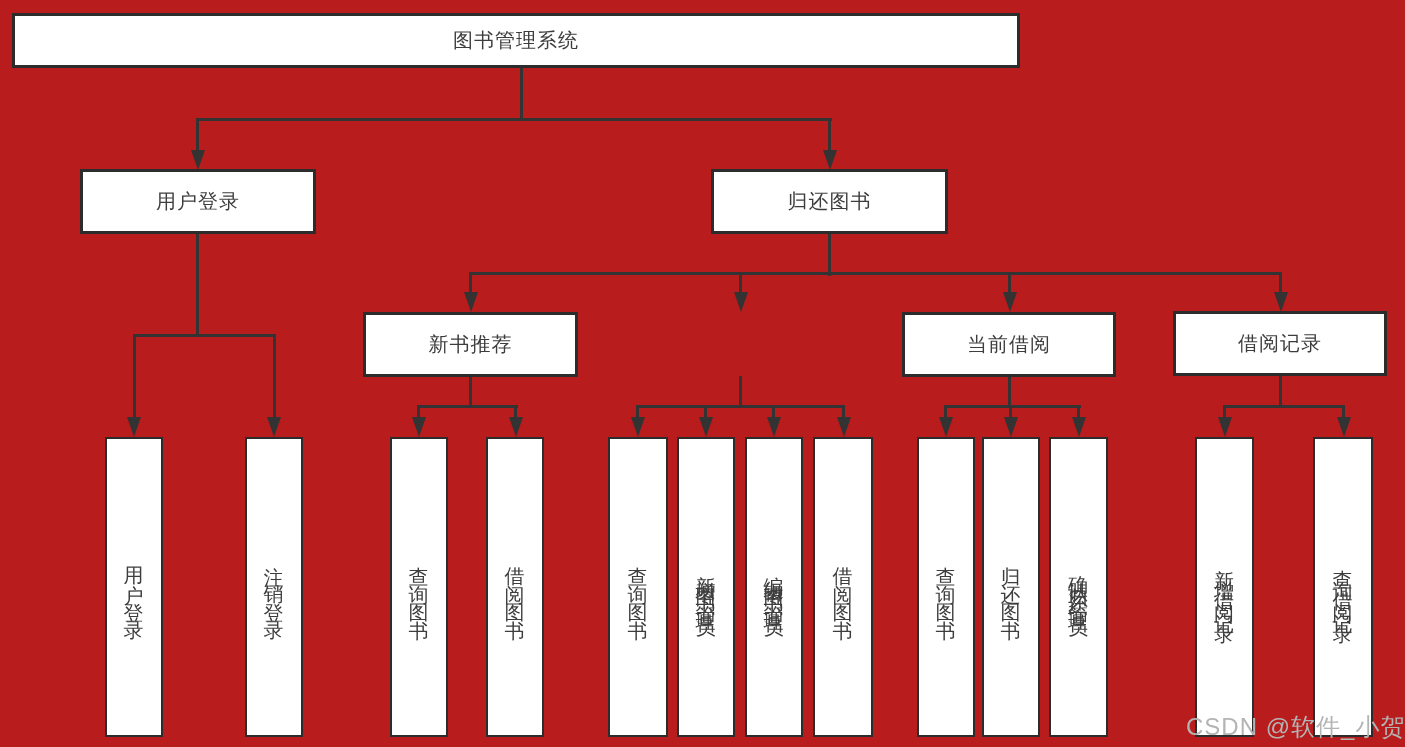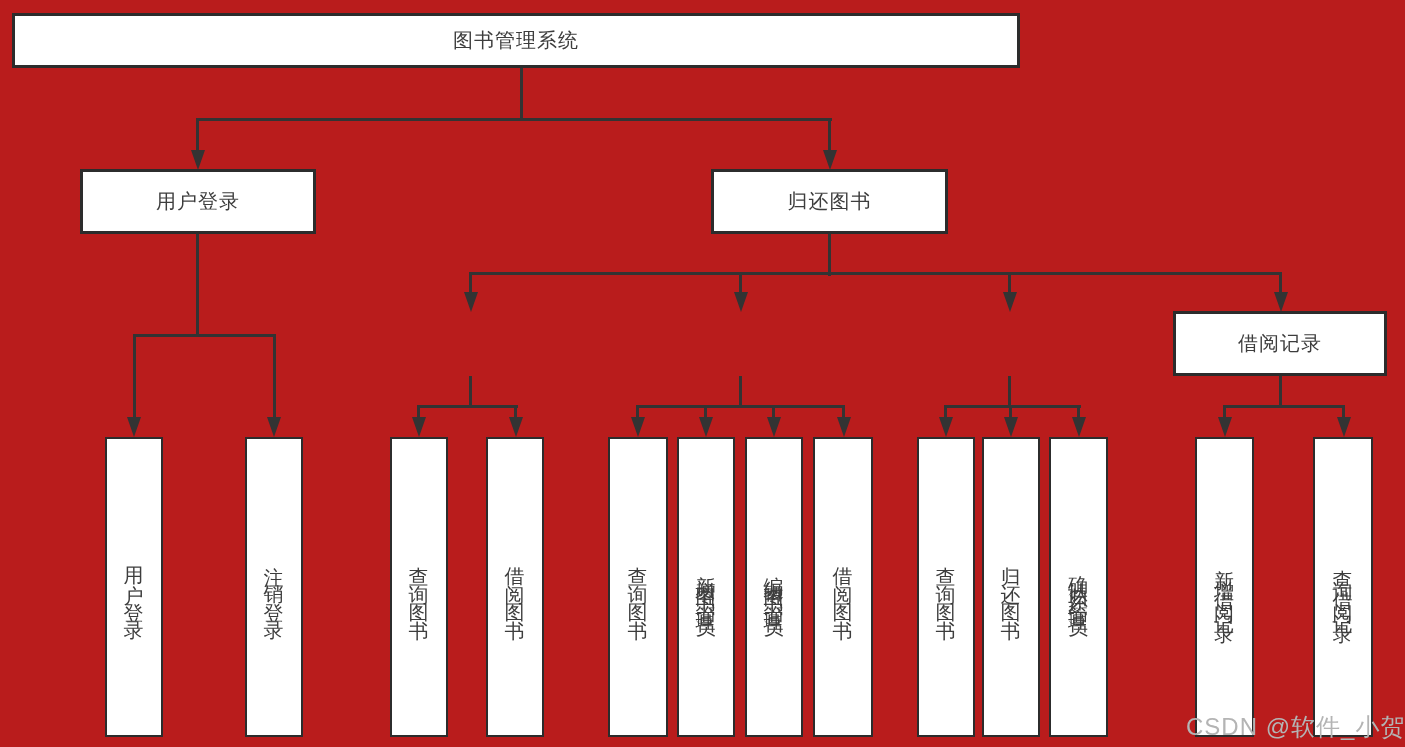--- a/index.html
+++ b/index.html
@@ -65,20 +65,26 @@
   <div class="line" style="left:469px;top:272px;width:813px;height:3px"></div>
   <div class="line" style="left:469px;top:272px;width:3px;height:22px"></div>
   <div class="arrow" style="left:464px;top:292px"></div>
   <div class="line" style="left:739px;top:272px;width:3px;height:22px"></div>
   <div class="arrow" style="left:734px;top:292px"></div>
   <div class="line" style="left:1008px;top:272px;width:3px;height:22px"></div>
   <div class="arrow" style="left:1003px;top:292px"></div>
   <div class="line" style="left:1279px;top:272px;width:3px;height:22px"></div>
   <div class="arrow" style="left:1274px;top:292px"></div>
 
+  <div class="hbox" style="left:363px;top:312px;width:215px;height:65px">
+    <span>新书推荐</span>
+  </div>
+  <div class="hbox" style="left:902px;top:312px;width:214px;height:65px">
+    <span>当前借阅</span>
+  </div>
   <div class="hbox" style="left:1173px;top:311px;width:214px;height:65px">
     <span>借阅记录</span>
   </div>
 
   <div class="line" style="left:469px;top:376px;width:3px;height:32px"></div>
   <div class="line" style="left:417px;top:405px;width:101px;height:3px"></div>
   <div class="line" style="left:417px;top:405px;width:3px;height:15px"></div>
   <div class="arrow" style="left:412px;top:417px"></div>
   <div class="line" style="left:514px;top:405px;width:3px;height:15px"></div>
   <div class="arrow" style="left:509px;top:417px"></div>

